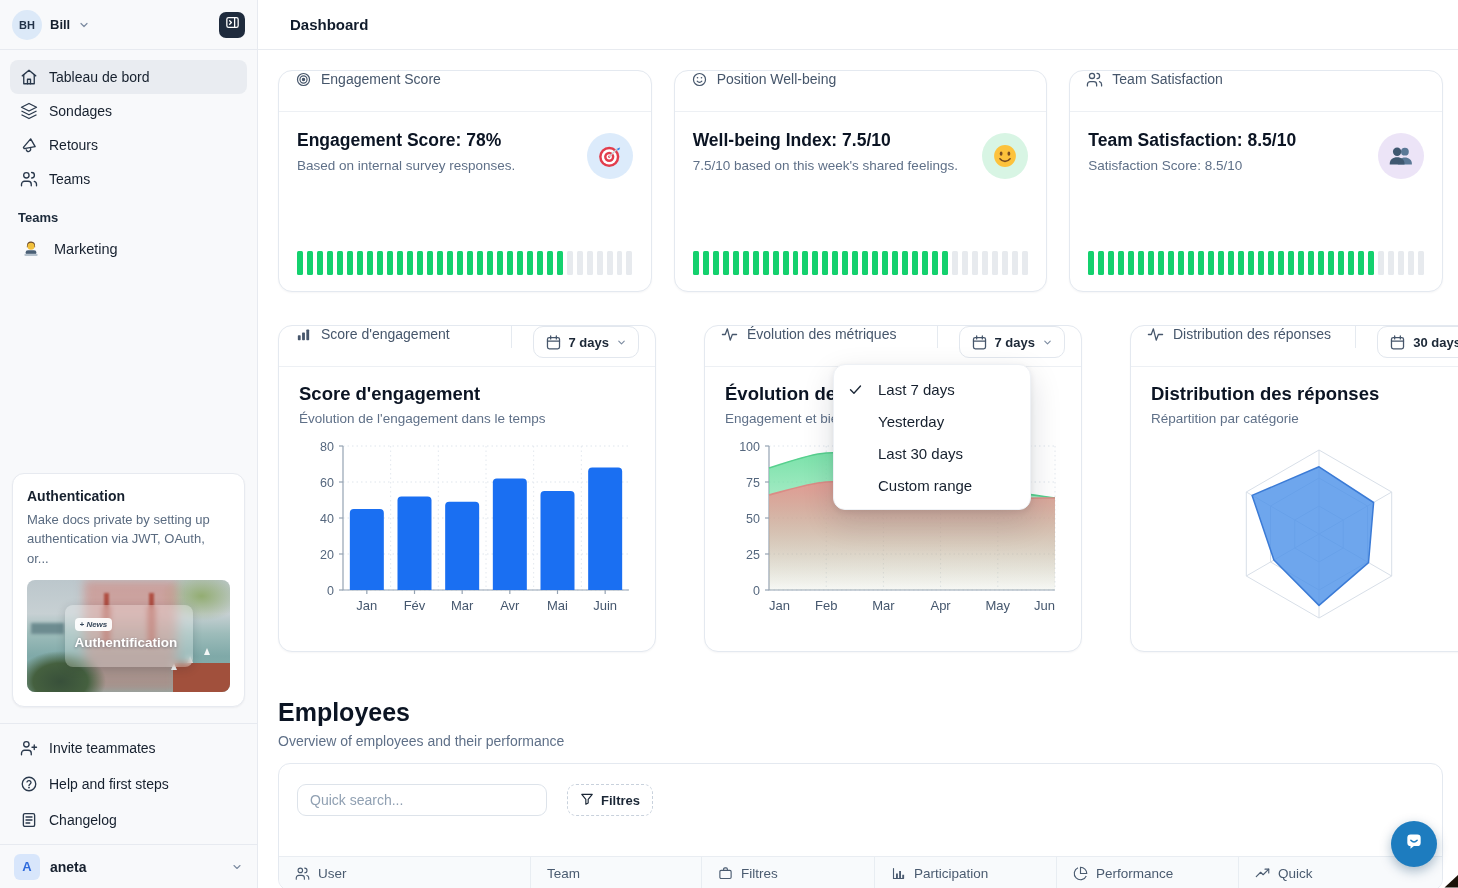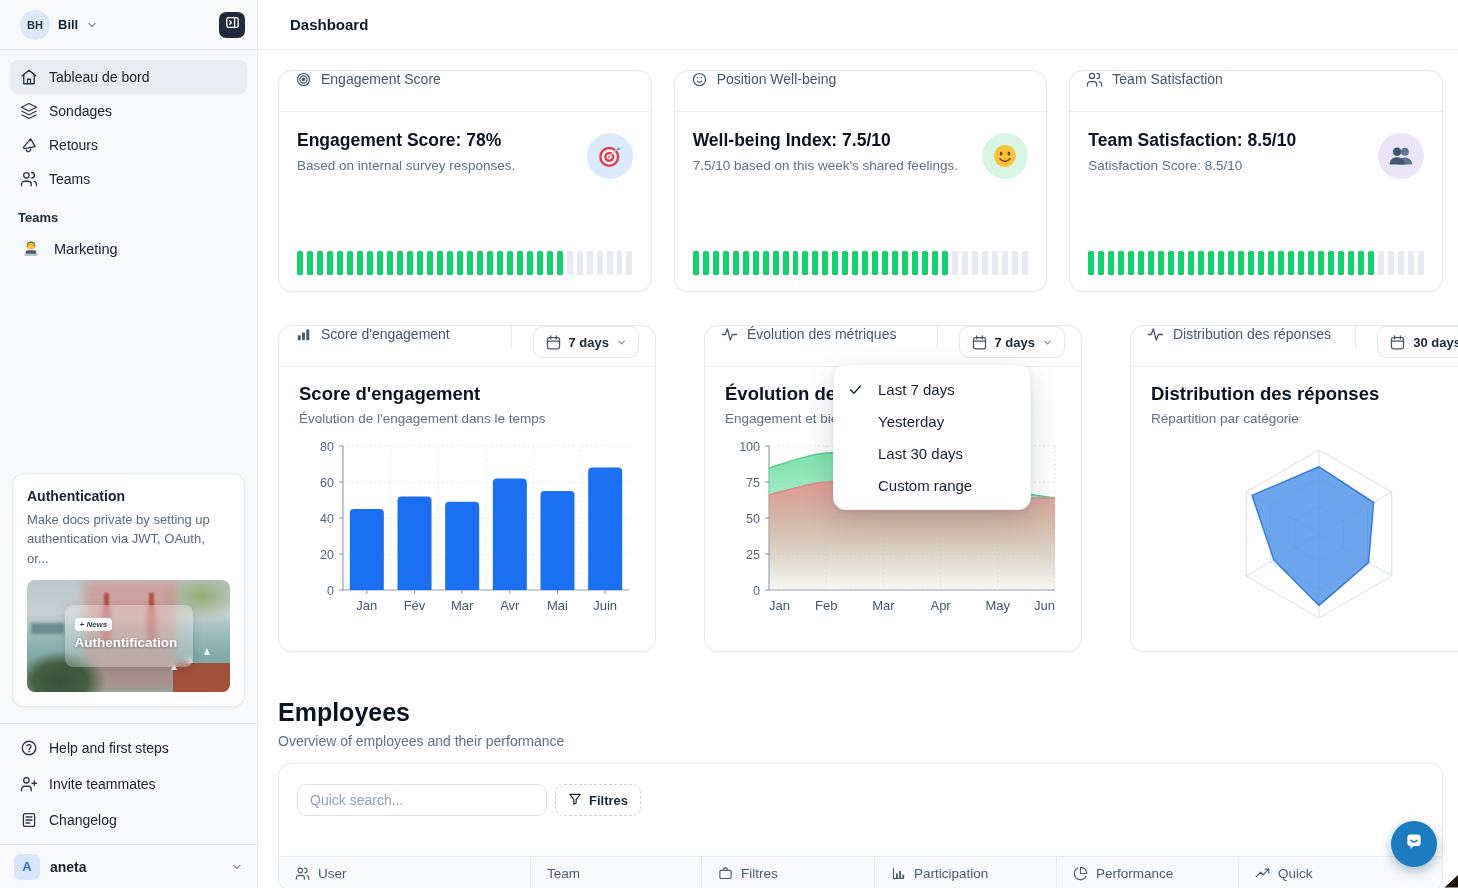--- a/index.html
+++ b/index.html
@@ -3,21 +3,21 @@
 <meta charset="utf-8">
 <style>
   * { box-sizing: border-box; margin: 0; padding: 0; }
   html,body { width:1458px; height:888px; overflow:hidden; }
   body { font-family:"Liberation Sans", sans-serif; background:#fff; color:#16202e; position:relative; }
 
   .app { display:flex; width:100%; height:100%; }
 
   
   .sidebar { width:258px; min-width:258px; background:#f8f9fb; border-right:1px solid #e7eaf0; display:flex; flex-direction:column; }
-  .side-top { height:50px; display:flex; align-items:center; justify-content:space-between; padding:0 12px 0 20px; border-bottom:1px solid #e7eaf0; }
+  .side-top { height:50px; display:flex; align-items:center; justify-content:space-between; padding:0 12px 0 12px; border-bottom:1px solid #e7eaf0; }
   .user-chip { display:flex; align-items:center; gap:8px; cursor:pointer; }
   .avatar-bh { width:30px; height:30px; border-radius:50%; background:#dce9f8; color:#223349; font-size:11px; font-weight:700; display:flex; align-items:center; justify-content:center; }
   .user-name { font-size:13px; font-weight:700; color:#16202e; }
   .chev { color:#7c8ba0; display:flex; }
   .chev svg { width:12px; height:12px; }
   .collapse-btn { width:26px; height:26px; border-radius:7px; background:#1f2b3d; display:flex; align-items:center; justify-content:center; cursor:pointer; }
   .collapse-btn svg { width:17px; height:17px; }
 
   .nav { padding:10px 10px 0 10px; }
   .nav-item { display:flex; align-items:center; gap:11px; height:34px; padding:0 10px; border-radius:8px; cursor:pointer; }
@@ -90,21 +90,21 @@
   .dropdown { position:absolute; left:833px; top:364px; width:198px; background:#fff; border:1px solid #eef1f5; border-radius:12px; box-shadow:0 12px 32px rgba(15,23,42,.14), 0 2px 6px rgba(15,23,42,.08); padding:8px 0; z-index:50; }
   .dd-item { display:flex; align-items:center; height:32px; padding:0 14px; font-size:15px; color:#16202e; cursor:pointer; }
   .dd-check { width:22px; height:16px; display:flex; align-items:center; color:#1b2736; margin-right:8px; }
   .dd-check svg { width:15px; height:15px; }
 
   
   .emp-head { margin-top:46px; }
   .emp-title { font-size:25px; font-weight:800; color:#0b1423; }
   .emp-sub { font-size:14px; color:#5f7088; margin-top:6px; }
   .emp-card { margin-top:14px; border:1px solid #e4e9f0; border-radius:12px; height:128px; position:relative; overflow:hidden; background:#fff; }
-  .emp-toolbar { display:flex; align-items:flex-start; gap:8px; padding:20px 18px 0 18px; }
+  .emp-toolbar { display:flex; align-items:flex-start; gap:20px; padding:20px 18px 0 18px; }
   .search-input { width:250px; height:32px; border:1px solid #dde3ea; border-radius:9px; padding:0 12px; font-size:14px; font-family:inherit; color:#16202e; outline:none; background:#fff; }
   .search-input::placeholder { color:#90a0b2; }
   .filter-btn { display:flex; align-items:center; gap:7px; height:32px; padding:0 12px; border:1.5px dashed #c8d1dc; border-radius:9px; background:#fff; font-size:13px; font-weight:700; color:#1b2736; cursor:pointer; }
   .filter-btn svg { width:14px; height:14px; }
   .thead { position:absolute; left:0; right:0; top:92px; bottom:0; display:flex; background:#f8fafc; border-top:1px solid #e9edf2; }
   .th { display:flex; align-items:center; gap:8px; padding-left:16px; font-size:13.5px; font-weight:500; color:#4a5b70; }
   .th .tico { display:flex; color:#4a5b70; }
   .th .tico svg { width:15px; height:15px; }
   .th + .th { border-left:1px solid #e8edf2; }
 
@@ -216,38 +216,38 @@
         <div class="promo-overlay">
           <span class="promo-badge">+ News</span>
           <div class="promo-caption">Authentification</div>
         </div>
       </div>
     </div>
 
     <div class="side-footer" id="side-footer">
         <div class="nav-item">
           <span class="nav-ico">
-            <svg viewBox="0 0 24 24" fill="none" stroke="currentColor" stroke-width="1.8" stroke-linecap="round">
-              <circle cx="12" cy="12" r="9"></circle>
-              <path d="M9.3 9.2a2.8 2.8 0 0 1 5.4.9c0 1.9-2.7 2.5-2.7 4"></path>
-              <line x1="12" y1="16.8" x2="12.01" y2="16.8" stroke-width="2.4"></line>
-            </svg>
-          </span>
-          <span class="nav-label">Help and first steps</span>
-        </div>
-        <div class="nav-item">
-          <span class="nav-ico">
             <svg viewBox="0 0 24 24" fill="none" stroke="currentColor" stroke-width="1.8" stroke-linecap="round" stroke-linejoin="round">
               <path d="M15 21v-2a4 4 0 0 0-4-4H6a4 4 0 0 0-4 4v2"></path>
               <circle cx="8.5" cy="7" r="3.6"></circle>
               <line x1="19" y1="8" x2="19" y2="14"></line>
               <line x1="22" y1="11" x2="16" y2="11"></line>
             </svg>
           </span>
           <span class="nav-label">Invite teammates</span>
+        </div>
+        <div class="nav-item">
+          <span class="nav-ico">
+            <svg viewBox="0 0 24 24" fill="none" stroke="currentColor" stroke-width="1.8" stroke-linecap="round">
+              <circle cx="12" cy="12" r="9"></circle>
+              <path d="M9.3 9.2a2.8 2.8 0 0 1 5.4.9c0 1.9-2.7 2.5-2.7 4"></path>
+              <line x1="12" y1="16.8" x2="12.01" y2="16.8" stroke-width="2.4"></line>
+            </svg>
+          </span>
+          <span class="nav-label">Help and first steps</span>
         </div>
         <div class="nav-item">
           <span class="nav-ico">
             <svg viewBox="0 0 24 24" fill="none" stroke="currentColor" stroke-width="1.8" stroke-linecap="round" stroke-linejoin="round">
               <rect x="4.5" y="3.5" width="15" height="17" rx="2"></rect>
               <path d="M8 8h8M8 12h8M8 16h5"></path>
             </svg>
           </span>
           <span class="nav-label">Changelog</span>
         </div>

